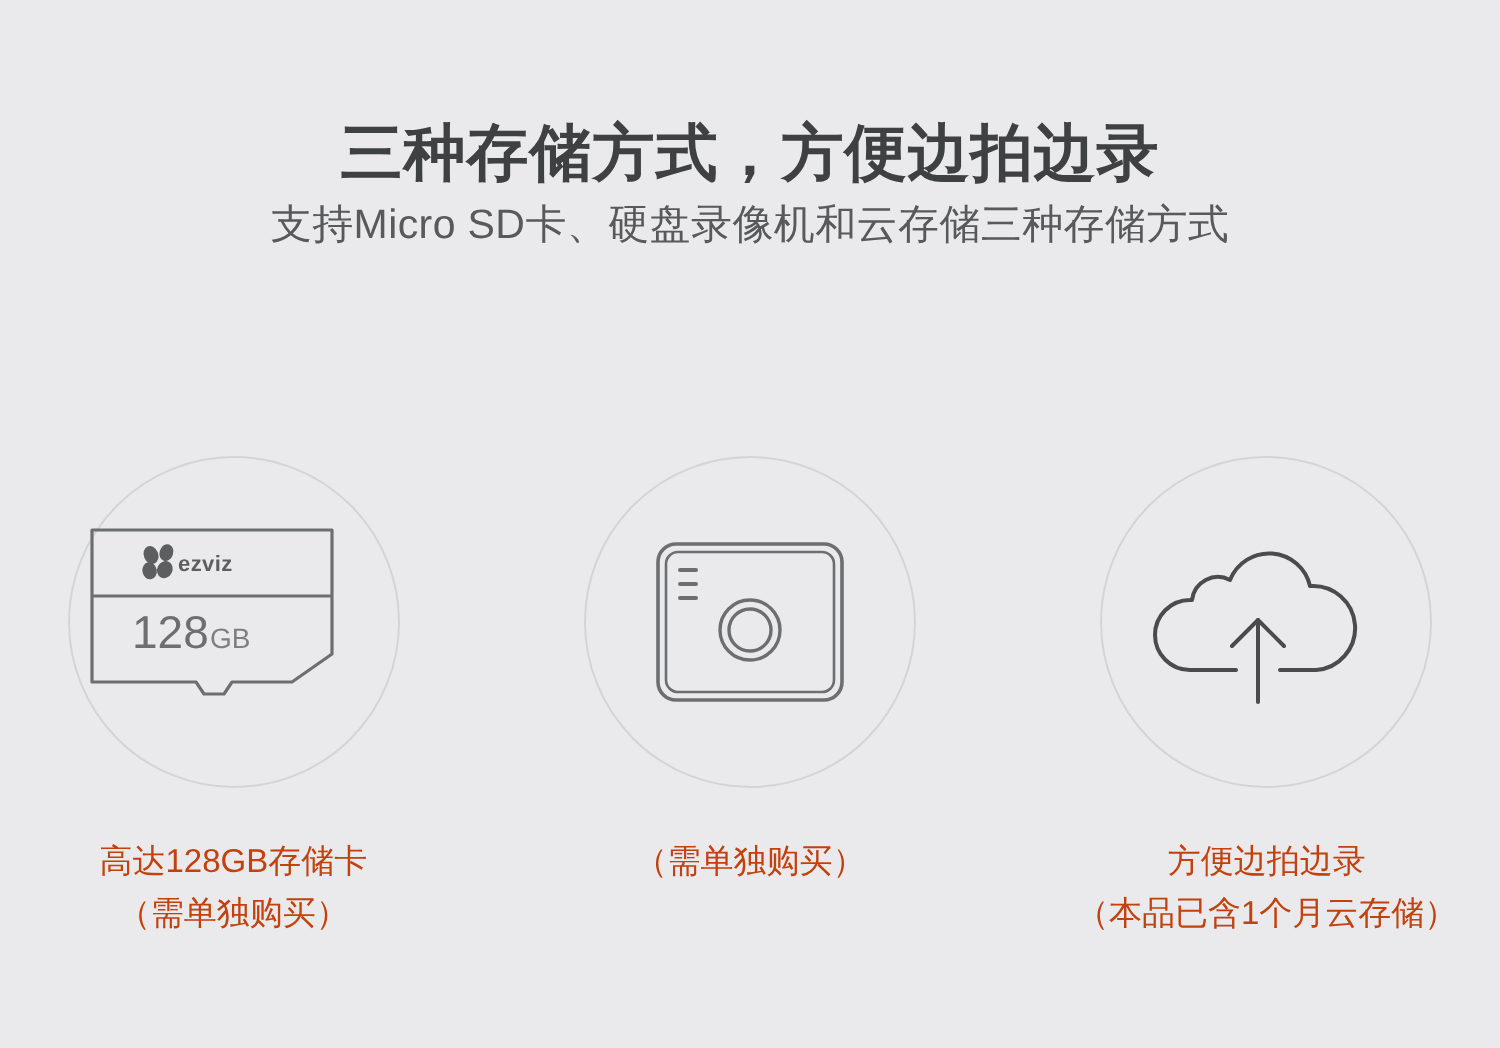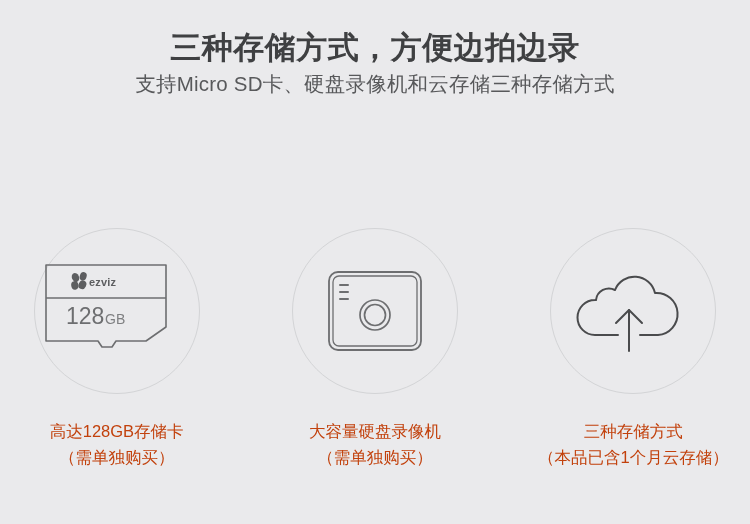--- a/index.html
+++ b/index.html
@@ -19,21 +19,21 @@
   
   .header {
     position: absolute;
     left: 0;
     top: 0;
     width: 750px;
     text-align: center;
   }
   .main-title {
     margin: 0;
-    padding-top: 27px;
+    padding-top: 56px;
     font-size: 31px;
     line-height: 42px;
     font-weight: bold;
     color: #3f4042;
     letter-spacing: 0.5px;
   }
   .sub-lines {
   }
   .sub-line {
     font-size: 20.5px;
@@ -144,21 +144,20 @@
           <line x1="17" y1="26" x2="25" y2="26"></line>
           <line x1="17" y1="33" x2="25" y2="33"></line>
           <line x1="17" y1="40" x2="25" y2="40"></line>
         </g>
 
         <circle cx="52" cy="56" r="15" fill="none" stroke="#6d6e70" stroke-width="1.7"></circle>
         <circle cx="52" cy="56" r="10.5" fill="none" stroke="#6d6e70" stroke-width="1.7"></circle>
       </svg>
     </div>
     <div class="caption">
-      <div class="caption-line">大容量硬盘录像机</div>
       <div class="caption-line">（需单独购买）</div>
     </div>
   </div>
 
   <div class="feature">
     <div class="circle">
       <svg width="126" height="104" viewBox="0 0 126 104">
 
         <path d="M48,76 L25,76
                  A17.5,17.5 0 0 1 25,41
@@ -168,18 +167,18 @@
                  A16.5,16.5 0 1 1 88,76
                  L70,76" fill="none" stroke="#4a4b4d" stroke-width="2" stroke-linecap="round" stroke-linejoin="round"></path>
 
         <g stroke="#4a4b4d" stroke-width="2" stroke-linecap="round" stroke-linejoin="round" fill="none">
           <line x1="59" y1="92" x2="59" y2="51"></line>
           <polyline points="46,64 59,51 72,64"></polyline>
         </g>
       </svg>
     </div>
     <div class="caption">
-      <div class="caption-line">三种存储方式</div>
+      <div class="caption-line">方便边拍边录</div>
       <div class="caption-line">（本品已含1个月云存储）</div>
     </div>
   </div>
 
 </div>
 
 </body></html>

